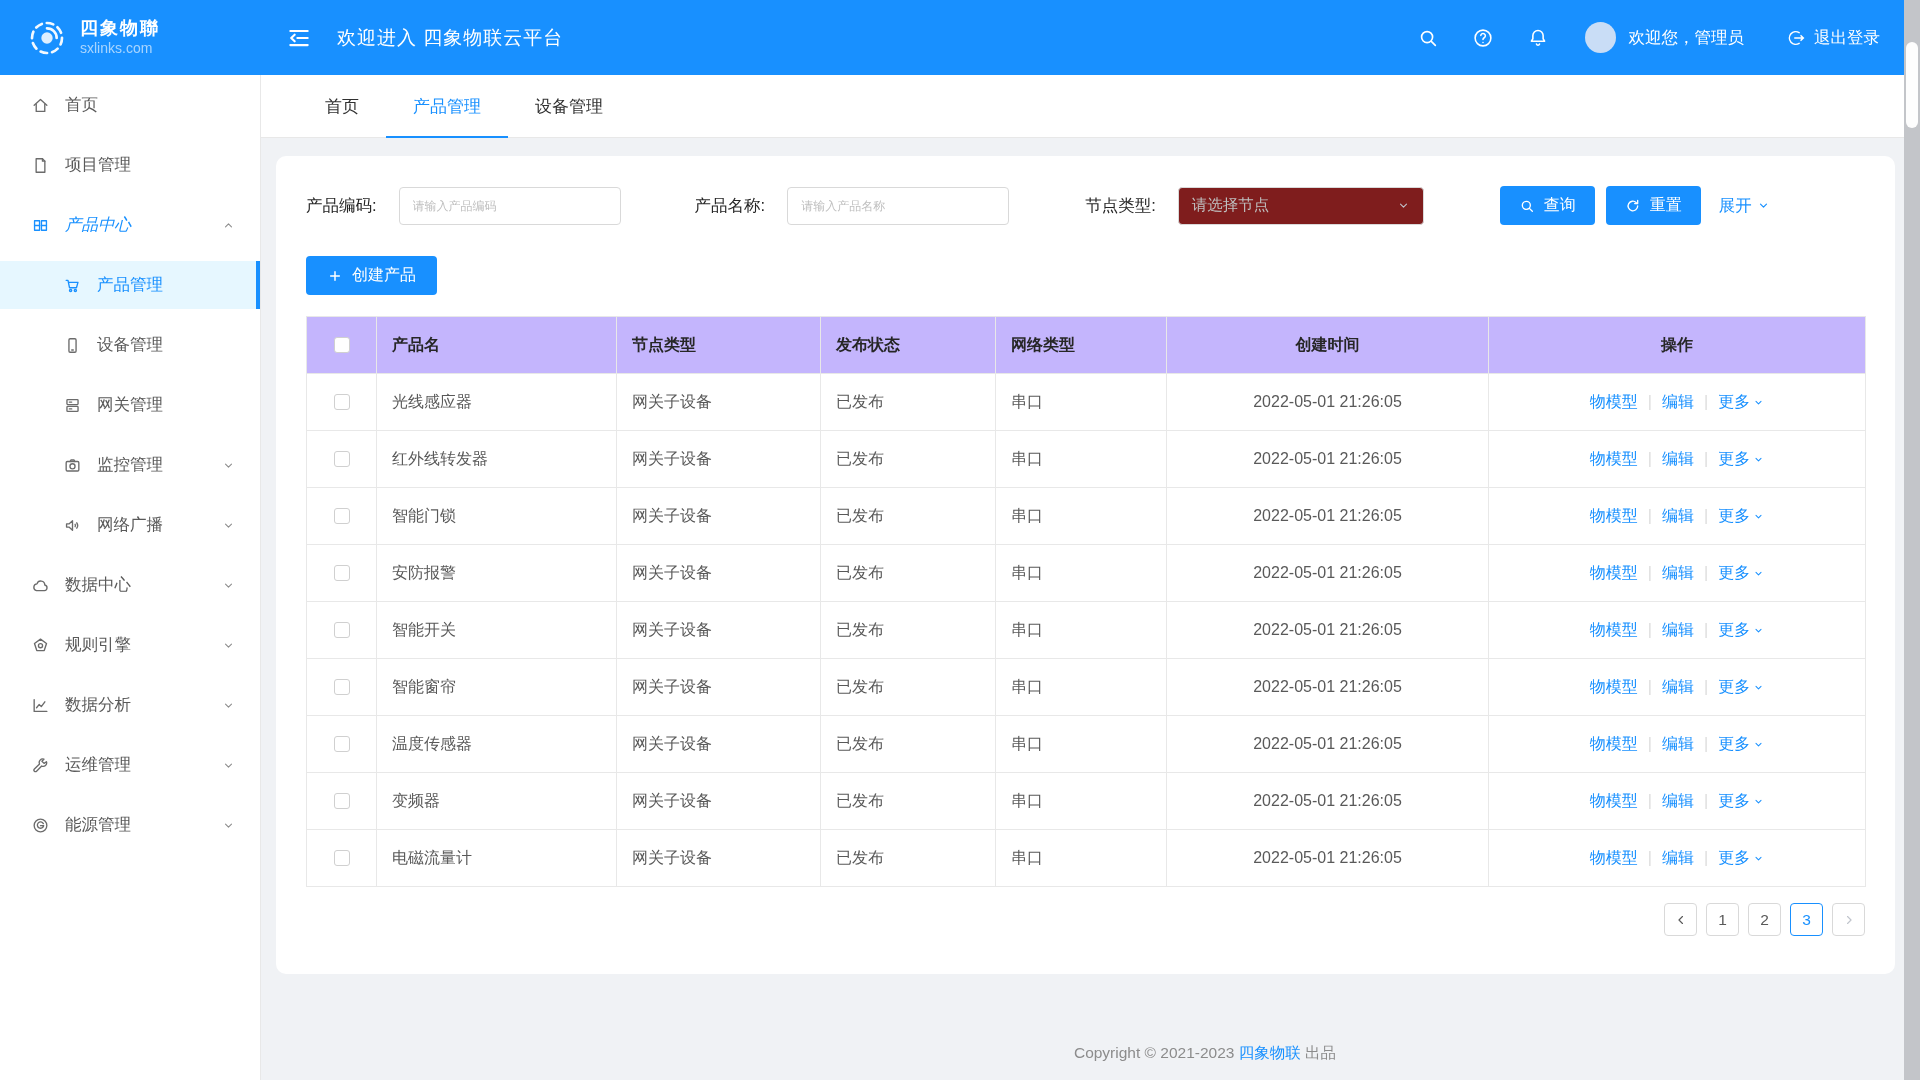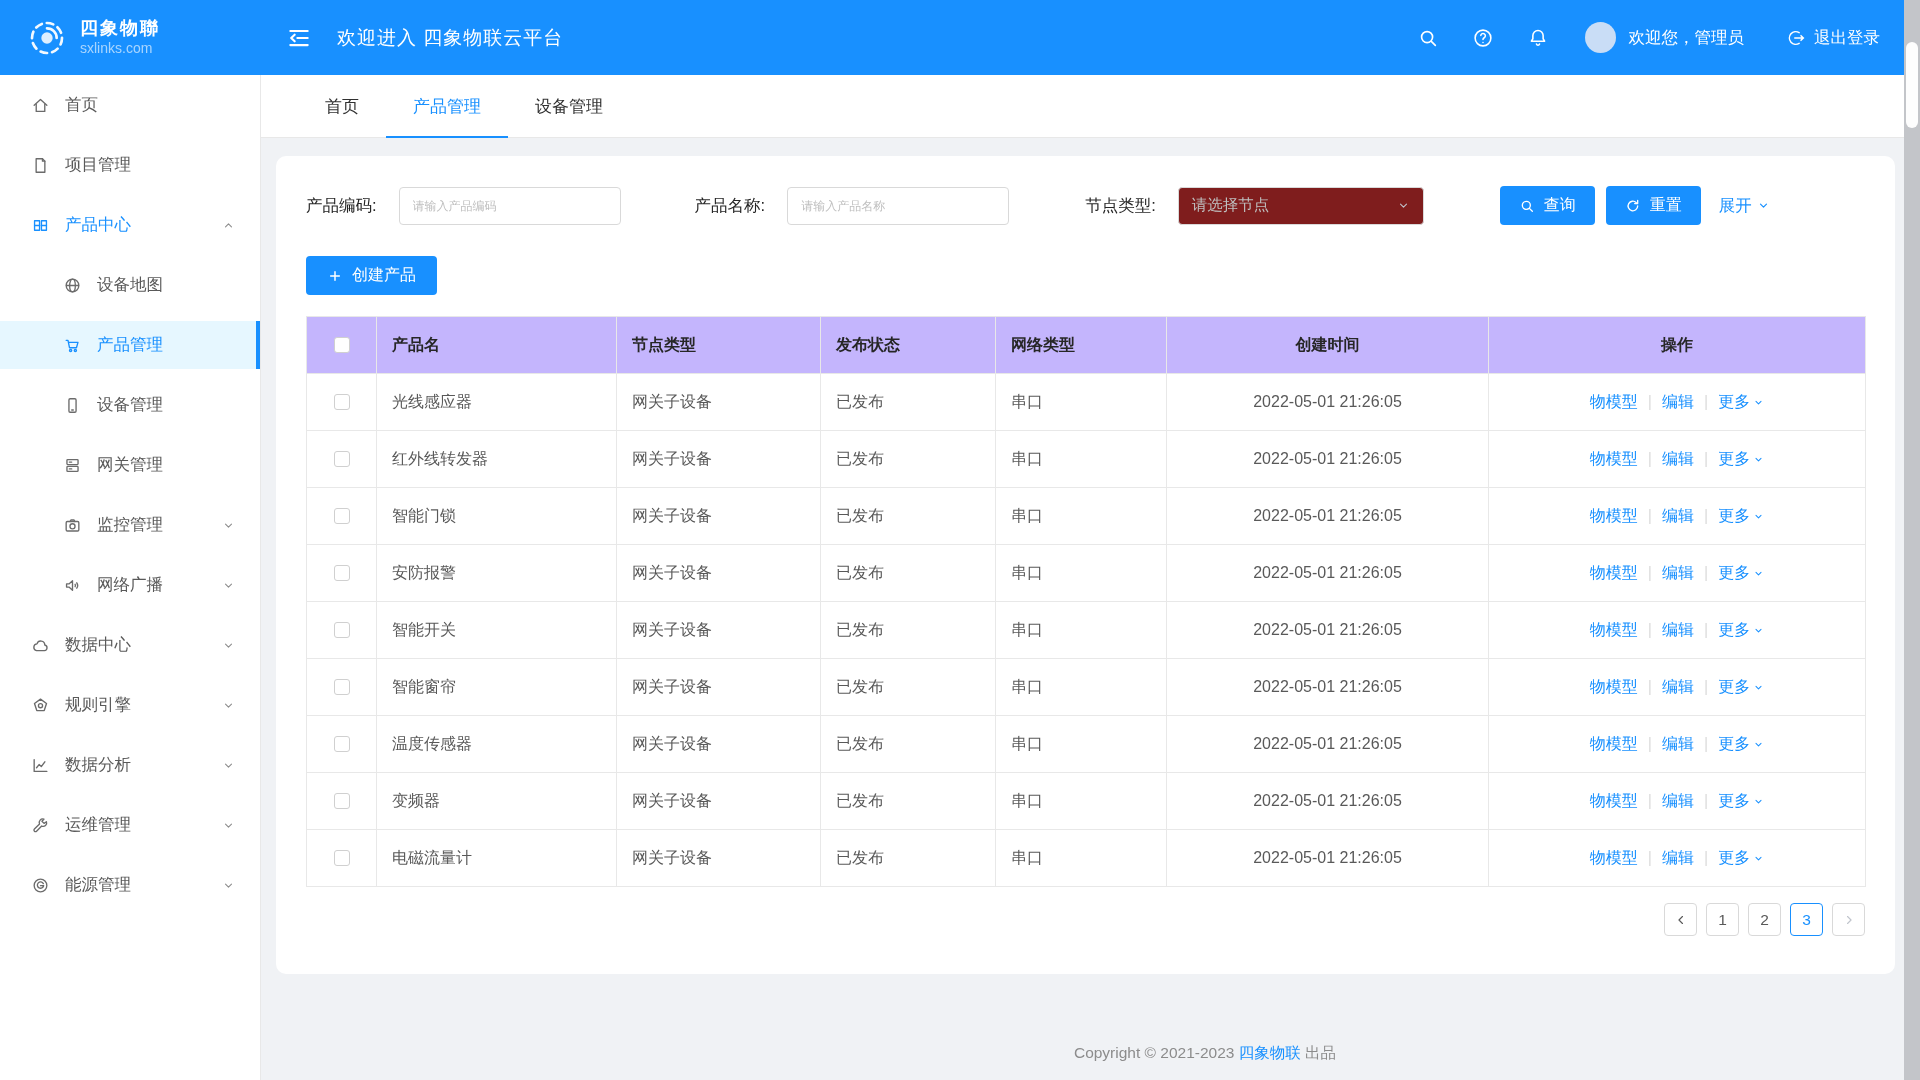--- a/index.html
+++ b/index.html
@@ -36,21 +36,21 @@
     position:absolute; top:75px; left:0; width:261px; bottom:0;
     background:#fff; border-right:1px solid #e8e8e8; padding-top:6px; overflow:hidden;
   }
   .menu-item {
     position:relative; height:48px; margin-bottom:12px; display:flex; align-items:center;
     padding-left:31px; font-size:16.5px; color:#595959; cursor:pointer;
   }
   .menu-item .mi-ico { width:19px; height:19px; margin-right:15px; color:#6b6b6b; }
   .menu-item.sub { padding-left:63px; }
   .menu-item .chev { width:13px; height:13px; color:#8c8c8c; position:absolute; right:25px; }
-  .menu-item.highlight, .menu-item.highlight .mi-ico { color:#1890ff; }
+  .menu-item.highlight, .menu-item.highlight .mi-ico { color:#1890ff;font-style:italic; }
   .menu-item.active { background:#e6f7ff; color:#1890ff; }
   .menu-item.active .mi-ico { color:#1890ff; }
   .menu-item.active::after {
     content:""; position:absolute; right:0; top:0; bottom:0; width:4px; background:#1890ff;
   }
 
   
   .main { position:absolute; left:261px; top:75px; right:16px; bottom:0; background:#f0f2f5; }
   .tabbar {
     height:63px; background:#fff; border-bottom:1px solid #e8e8e8;
@@ -221,30 +221,20 @@
           <path d="M4.5 12h6.3M13.2 12h6.3"></path>
         </svg>
       </span>
       <span>产品中心</span>
       <span class="ico chev">
         <svg viewBox="0 0 24 24" width="13" height="13" fill="none" stroke="currentColor" stroke-width="2" stroke-linecap="round" stroke-linejoin="round">
           <path d="M6.5 14.5 12 9l5.5 5.5"></path>
         </svg>
       </span>
     </div>
-    <div class="menu-item sub">
-      <span class="ico mi-ico">
-        <svg viewBox="0 0 24 24" width="19" height="19" fill="none" stroke="currentColor" stroke-width="1.7" stroke-linecap="round" stroke-linejoin="round">
-          <circle cx="12" cy="12" r="8"></circle>
-          <ellipse cx="12" cy="12" rx="3.6" ry="8"></ellipse>
-          <path d="M4.4 12h15.2"></path>
-        </svg>
-      </span>
-      <span>设备地图</span>
-    </div>
     <div class="menu-item sub active">
       <span class="ico mi-ico">
         <svg viewBox="0 0 24 24" width="19" height="19" fill="none" stroke="currentColor" stroke-width="1.7" stroke-linecap="round" stroke-linejoin="round">
           <path d="M4 5.5h2.3l1.9 9.3H17l1.9-6.8H7"></path>
           <circle cx="9.6" cy="18.4" r="1.4"></circle>
           <circle cx="15.6" cy="18.4" r="1.4"></circle>
         </svg>
       </span>
       <span>产品管理</span>
     </div>

